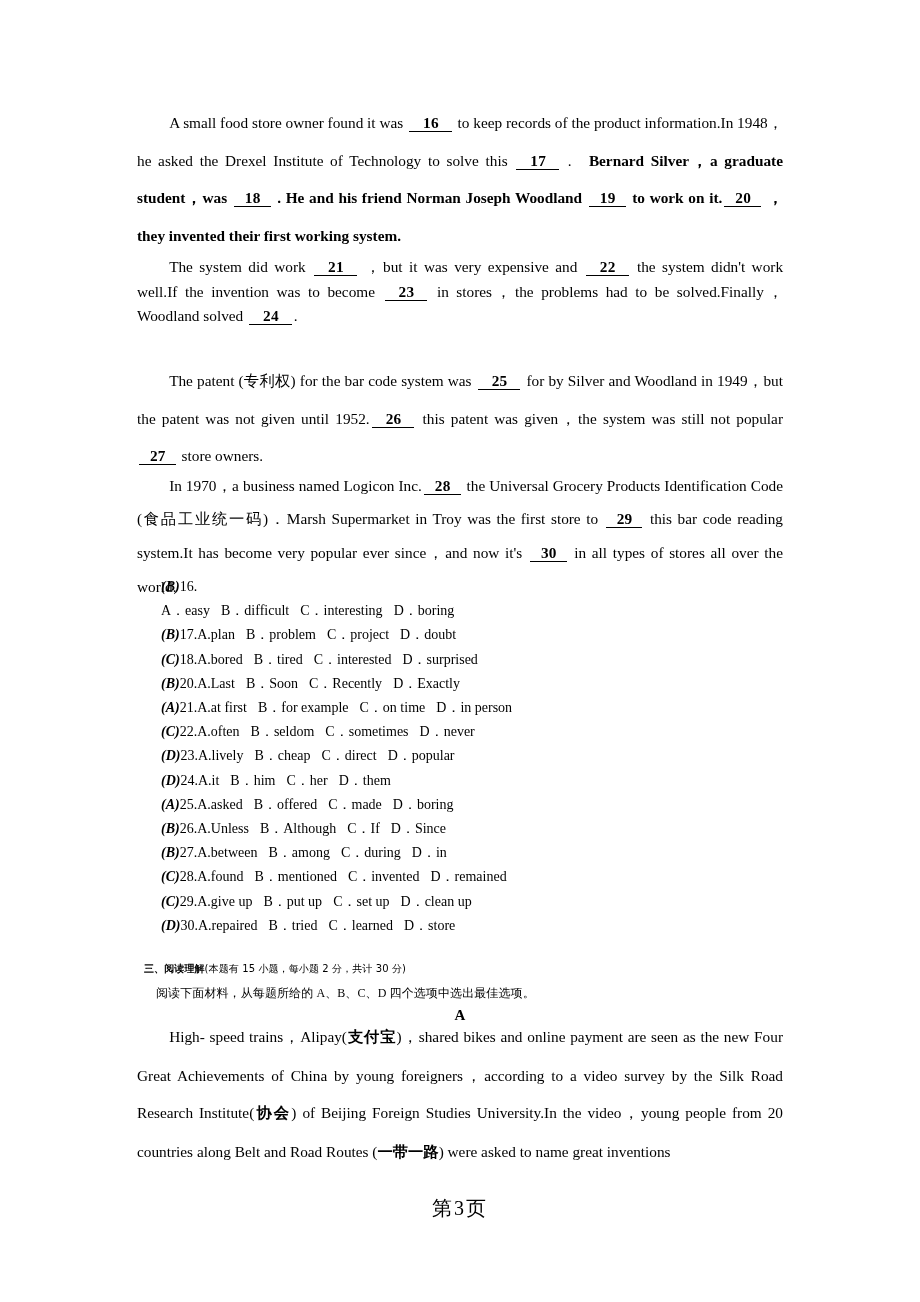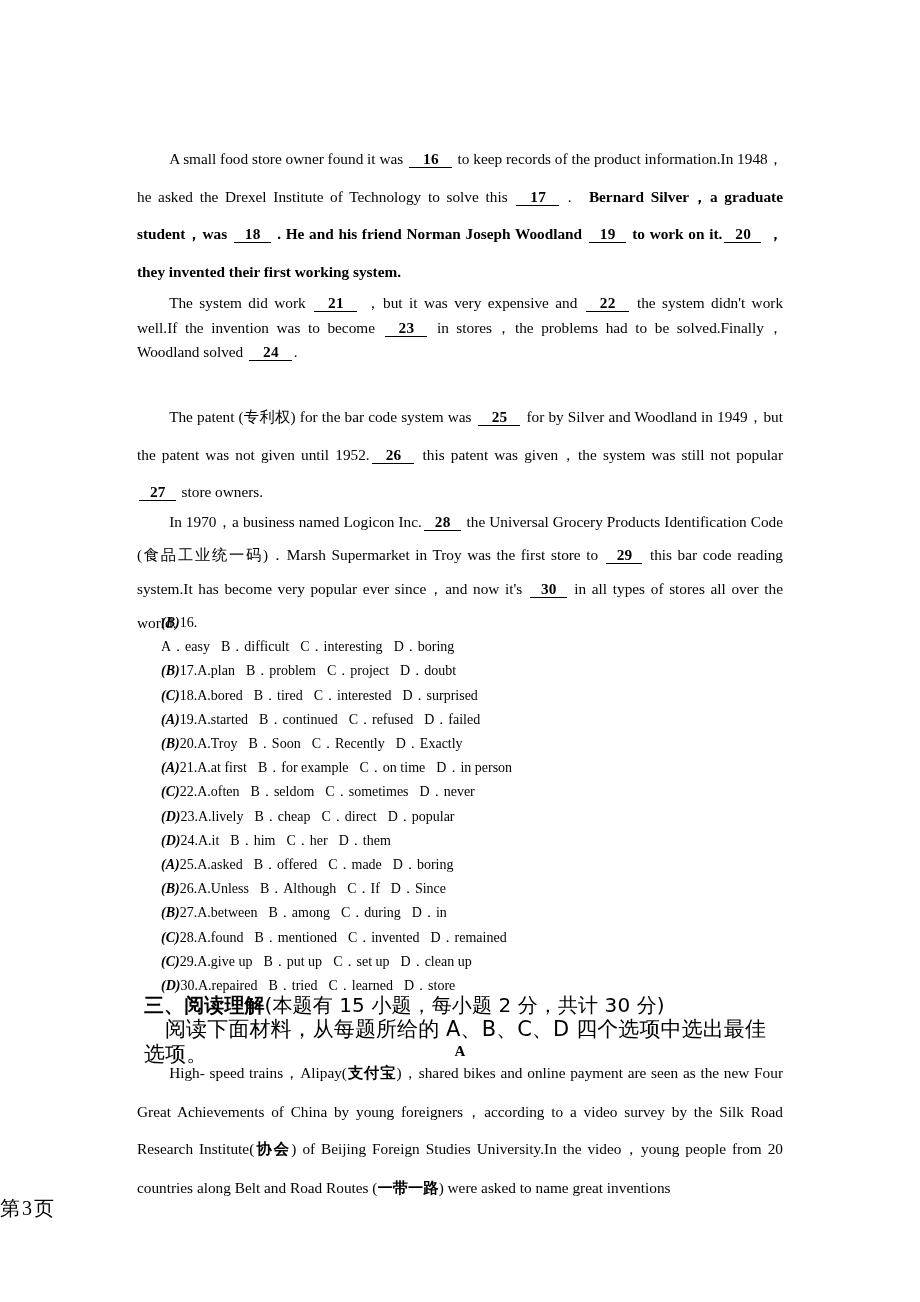--- a/index.html
+++ b/index.html
@@ -16,21 +16,20 @@
     color: #000000;
     -webkit-font-smoothing: antialiased;
   }
 
   .page {
     position: absolute;
     left: 137px;
     top: 0;
     width: 646px;
     height: 1200px;
-    margin-top: 36px;
   }
 
   
   .cloze {
     position: absolute;
     left: 0;
     top: 104px;
     width: 646px;
   }
 
@@ -84,25 +83,25 @@
   
   .cn-section {
     position: absolute;
     left: 7px;
     top: 957px;
     width: 640px;
     font-family: "DejaVu Sans", "Liberation Sans", sans-serif;
   }
   .cn-line {
     margin: 0;
-    font-size: 20px;
+    font-size: 10px;
     line-height: 24.4px;
     letter-spacing: 0.1px;
   }
-  .cn-line.second { text-indent: 1em; font-size: 21px; }
+  .cn-line.second { text-indent: 1em; font-size: 12px; font-family: Liberation Serif, serif; }
   .cn-strong { font-weight: bold; }
   .cn-norm { font-weight: normal; }
 
   .sec-letter {
     position: absolute;
     left: 0;
     top: 1005px;
     width: 646px;
     text-align: center;
     font-size: 15px;
@@ -127,20 +126,21 @@
   .reading p.first { text-indent: 2.1em; }
 
   .cjk { font-family: "DejaVu Sans", "Liberation Sans", sans-serif; font-weight: bold; }
 
   
   .footer {
     position: absolute;
     left: 0;
     top: 1192px;
     width: 920px;
+    text-align: center;
     font-family: "DejaVu Sans", "Liberation Sans", sans-serif;
     font-size: 20px;
     line-height: 32px;
     letter-spacing: 2px;
   }
   .footer .pnum { font-family: "Liberation Serif", serif; }
 </style>
 </head>
 <body>
 
@@ -191,22 +191,21 @@
       <span class="blk narrow">30</span>
       <span>in all types of stores all over the world.</span>
     </p>
   </div>
 
   <div class="options" id="options-list">
       <p class="opt-line"><span class="ans">(B)</span><span>16.</span></p>
       <p class="opt-line"><span>A．easy</span><span class="opt-gap"></span><span>B．difficult</span><span class="opt-gap"></span><span>C．interesting</span><span class="opt-gap"></span><span>D．boring</span></p>
       <p class="opt-line"><span class="ans">(B)</span><span>17.</span><span>A.plan</span><span class="opt-gap"></span><span>B．problem</span><span class="opt-gap"></span><span>C．project</span><span class="opt-gap"></span><span>D．doubt</span></p>
       <p class="opt-line"><span class="ans">(C)</span><span>18.</span><span>A.bored</span><span class="opt-gap"></span><span>B．tired</span><span class="opt-gap"></span><span>C．interested</span><span class="opt-gap"></span><span>D．surprised</span></p>
-      <p class="opt-line"><span class="ans">(A)</span><span>19.</span><span>A.started</span><span class="opt-gap"></span><span>B．continued</span><span class="opt-gap"></span><span>C．refused</span><span class="opt-gap"></span><span>D．failed</span></p>
-      <p class="opt-line"><span class="ans">(B)</span><span>20.</span><span>A.Troy</span><span class="opt-gap"></span><span>B．Soon</span><span class="opt-gap"></span><span>C．Recently</span><span class="opt-gap"></span><span>D．Exactly</span></p>
+      <p class="opt-line"><span class="ans">(B)</span><span>20.</span><span>A.Last</span><span class="opt-gap"></span><span>B．Soon</span><span class="opt-gap"></span><span>C．Recently</span><span class="opt-gap"></span><span>D．Exactly</span></p>
       <p class="opt-line"><span class="ans">(A)</span><span>21.</span><span>A.at first</span><span class="opt-gap"></span><span>B．for example</span><span class="opt-gap"></span><span>C．on time</span><span class="opt-gap"></span><span>D．in person</span></p>
       <p class="opt-line"><span class="ans">(C)</span><span>22.</span><span>A.often</span><span class="opt-gap"></span><span>B．seldom</span><span class="opt-gap"></span><span>C．sometimes</span><span class="opt-gap"></span><span>D．never</span></p>
       <p class="opt-line"><span class="ans">(D)</span><span>23.</span><span>A.lively</span><span class="opt-gap"></span><span>B．cheap</span><span class="opt-gap"></span><span>C．direct</span><span class="opt-gap"></span><span>D．popular</span></p>
       <p class="opt-line"><span class="ans">(D)</span><span>24.</span><span>A.it</span><span class="opt-gap"></span><span>B．him</span><span class="opt-gap"></span><span>C．her</span><span class="opt-gap"></span><span>D．them</span></p>
       <p class="opt-line"><span class="ans">(A)</span><span>25.</span><span>A.asked</span><span class="opt-gap"></span><span>B．offered</span><span class="opt-gap"></span><span>C．made</span><span class="opt-gap"></span><span>D．boring</span></p>
       <p class="opt-line"><span class="ans">(B)</span><span>26.</span><span>A.Unless</span><span class="opt-gap"></span><span>B．Although</span><span class="opt-gap"></span><span>C．If</span><span class="opt-gap"></span><span>D．Since</span></p>
       <p class="opt-line"><span class="ans">(B)</span><span>27.</span><span>A.between</span><span class="opt-gap"></span><span>B．among</span><span class="opt-gap"></span><span>C．during</span><span class="opt-gap"></span><span>D．in</span></p>
       <p class="opt-line"><span class="ans">(C)</span><span>28.</span><span>A.found</span><span class="opt-gap"></span><span>B．mentioned</span><span class="opt-gap"></span><span>C．invented</span><span class="opt-gap"></span><span>D．remained</span></p>
       <p class="opt-line"><span class="ans">(C)</span><span>29.</span><span>A.give up</span><span class="opt-gap"></span><span>B．put up</span><span class="opt-gap"></span><span>C．set up</span><span class="opt-gap"></span><span>D．clean up</span></p>
       <p class="opt-line"><span class="ans">(D)</span><span>30.</span><span>A.repaired</span><span class="opt-gap"></span><span>B．tried</span><span class="opt-gap"></span><span>C．learned</span><span class="opt-gap"></span><span>D．store</span></p>

